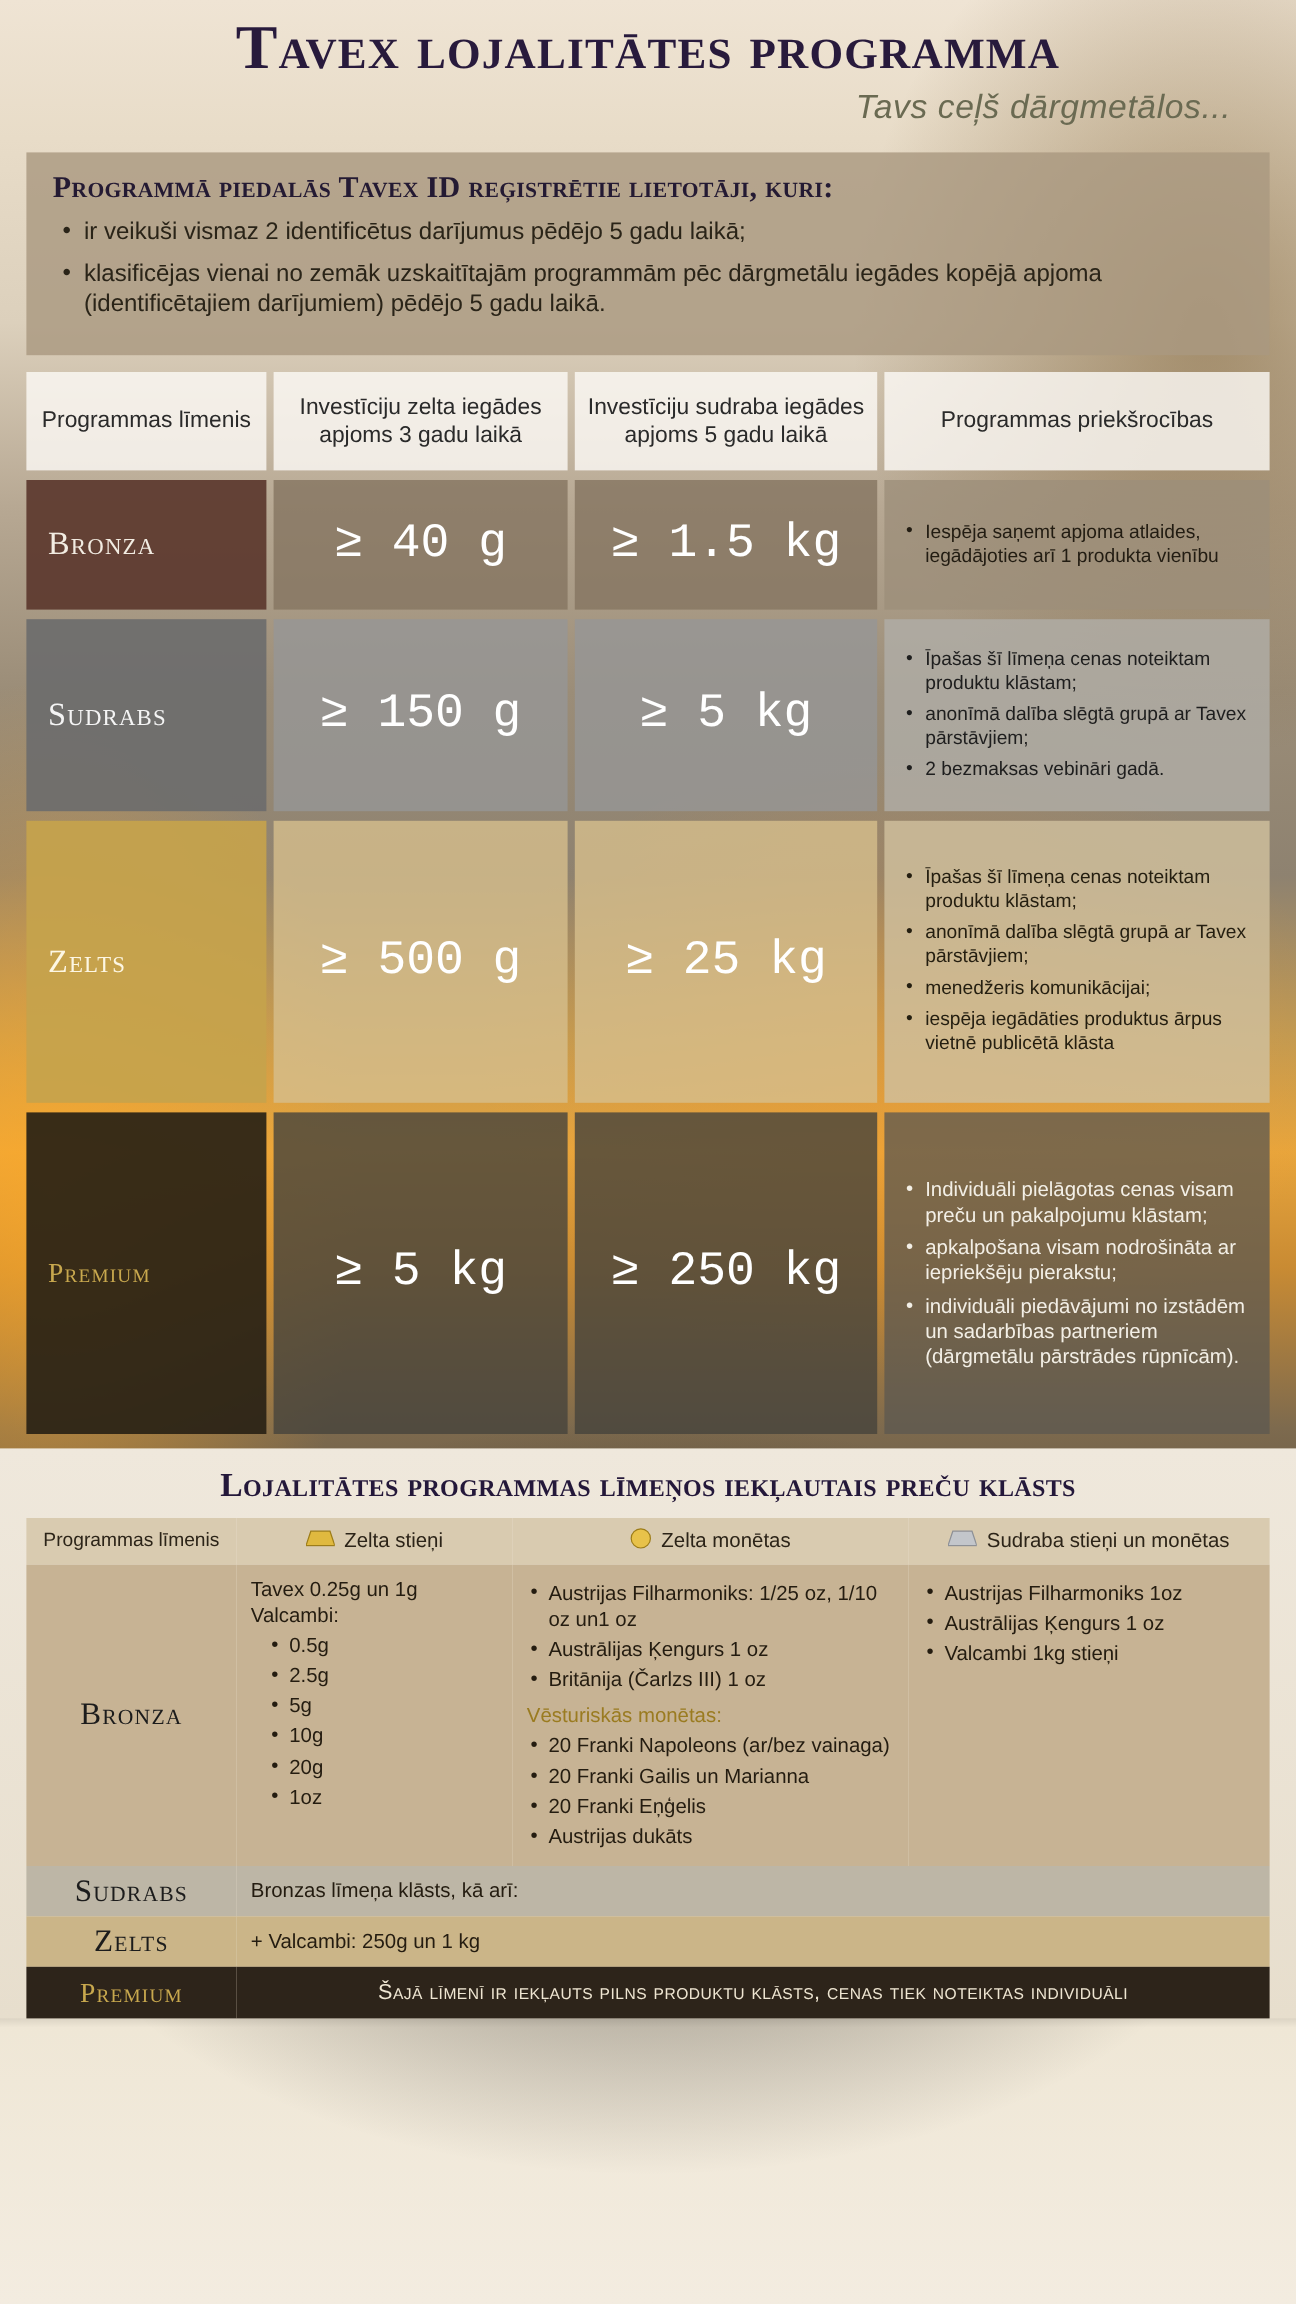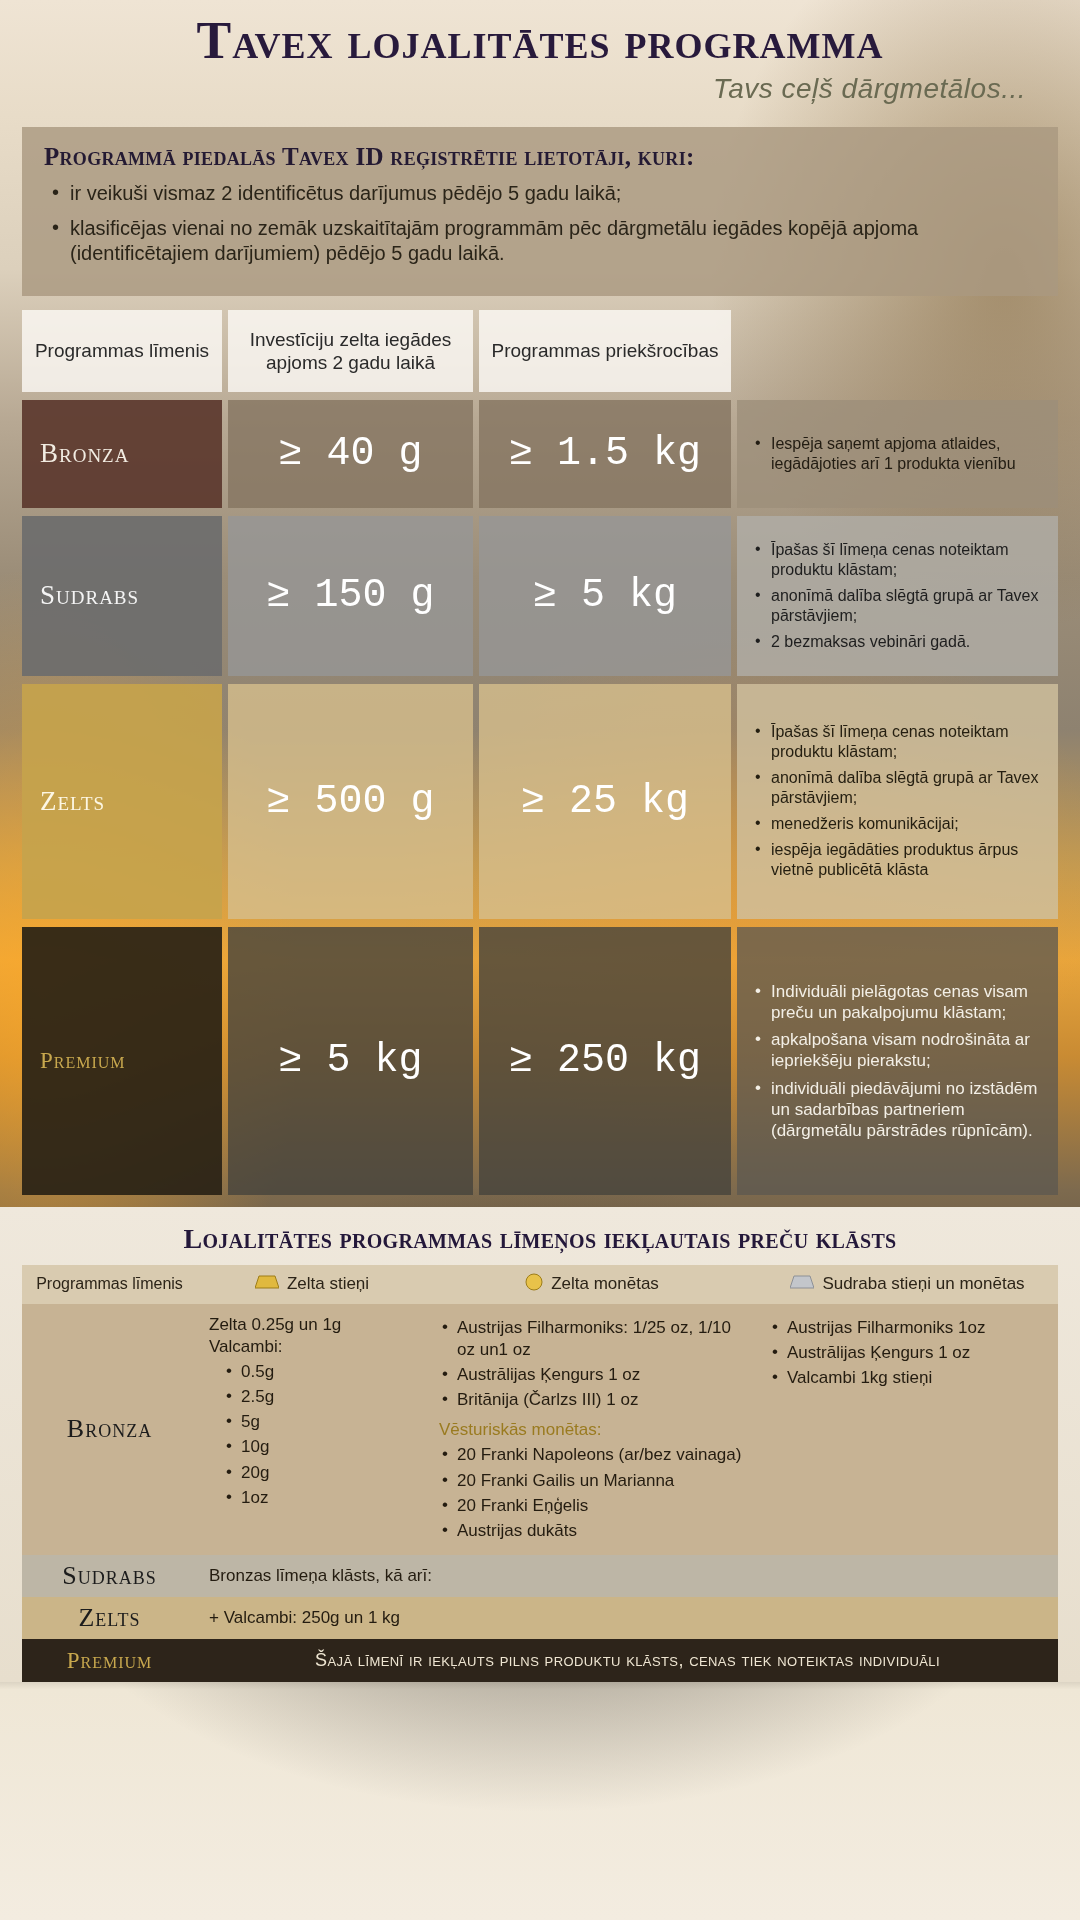--- a/index.html
+++ b/index.html
@@ -226,21 +226,22 @@
     <ul>
       <li>ir veikuši vismaz 2 identificētus darījumus pēdējo 5 gadu laikā;</li>
       <li>klasificējas vienai no zemāk uzskaitītajām programmām pēc dārgmetālu iegādes kopējā apjoma (identificētajiem darījumiem) pēdējo 5 gadu laikā.</li>
     </ul>
   </div>
 
   <div class="table">
 
     <div class="row">
       <div class="head-cell">Programmas līmenis</div>
-      <div class="head-cell">Investīciju zelta iegādes apjoms 2 gadu laikā</div>
+      <div class="head-cell">Investīciju zelta iegādes apjoms 3 gadu laikā</div>
+      <div class="head-cell">Investīciju sudraba iegādes apjoms 5 gadu laikā</div>
       <div class="head-cell">Programmas priekšrocības</div>
     </div>
 
     <div class="row r-bronze">
       <div class="lvl">Bronza</div>
       <div class="amt">≥ 40 g</div>
       <div class="amt">≥ 1.5 kg</div>
       <div class="perks">
         <ul>
           <li>Iespēja saņemt apjoma atlaides, iegādājoties arī 1 produkta vienību</li>
@@ -316,21 +317,21 @@
               <polygon points="4,1 20,1 24,13 0,13" fill="#c3c6cb" stroke="#8d9096" stroke-width="1"></polygon>
             </svg>
         </span>
         <span>Sudraba stieņi un monētas</span>
       </div>
     </div>
 
     <div class="brow rb-bronze">
       <div class="blevel">Bronza</div>
       <div class="bcell">
-        <div>Zelta 0.25g un 1g</div>
+        <div>Tavex 0.25g un 1g</div>
         <div>Valcambi:</div>
         <ul class="sub">
           <li>0.5g</li>
           <li>2.5g</li>
           <li>5g</li>
           <li>10g</li>
           <li>20g</li>
           <li>1oz</li>
         </ul>
       </div>

